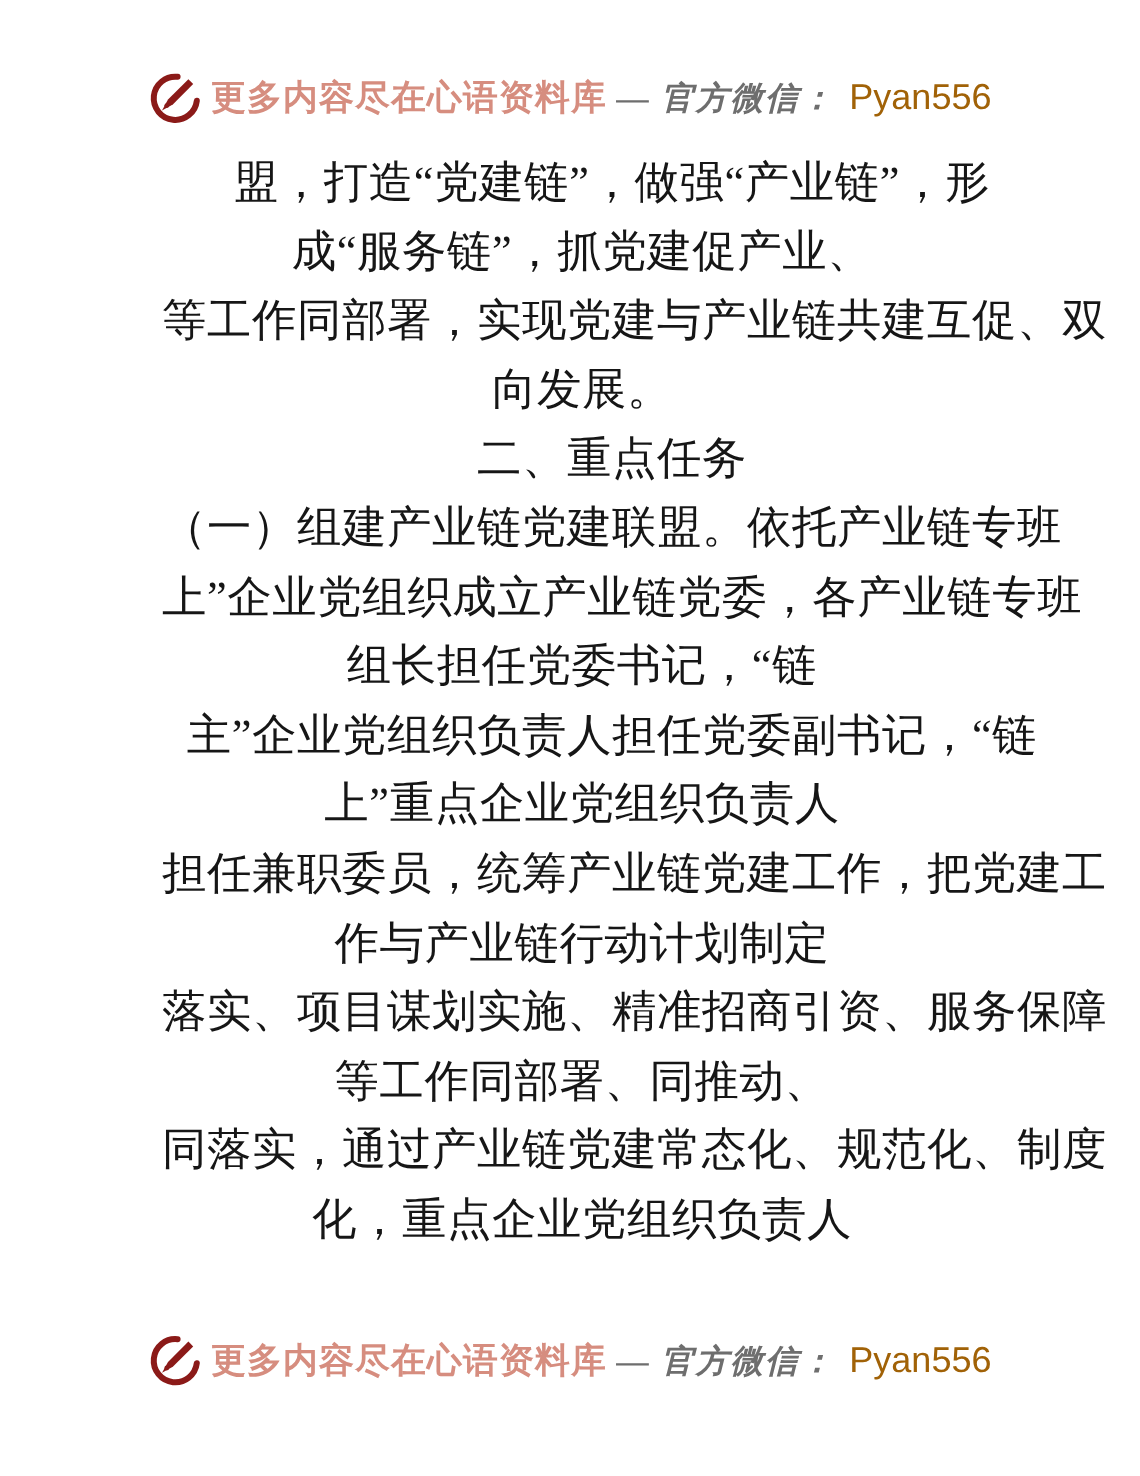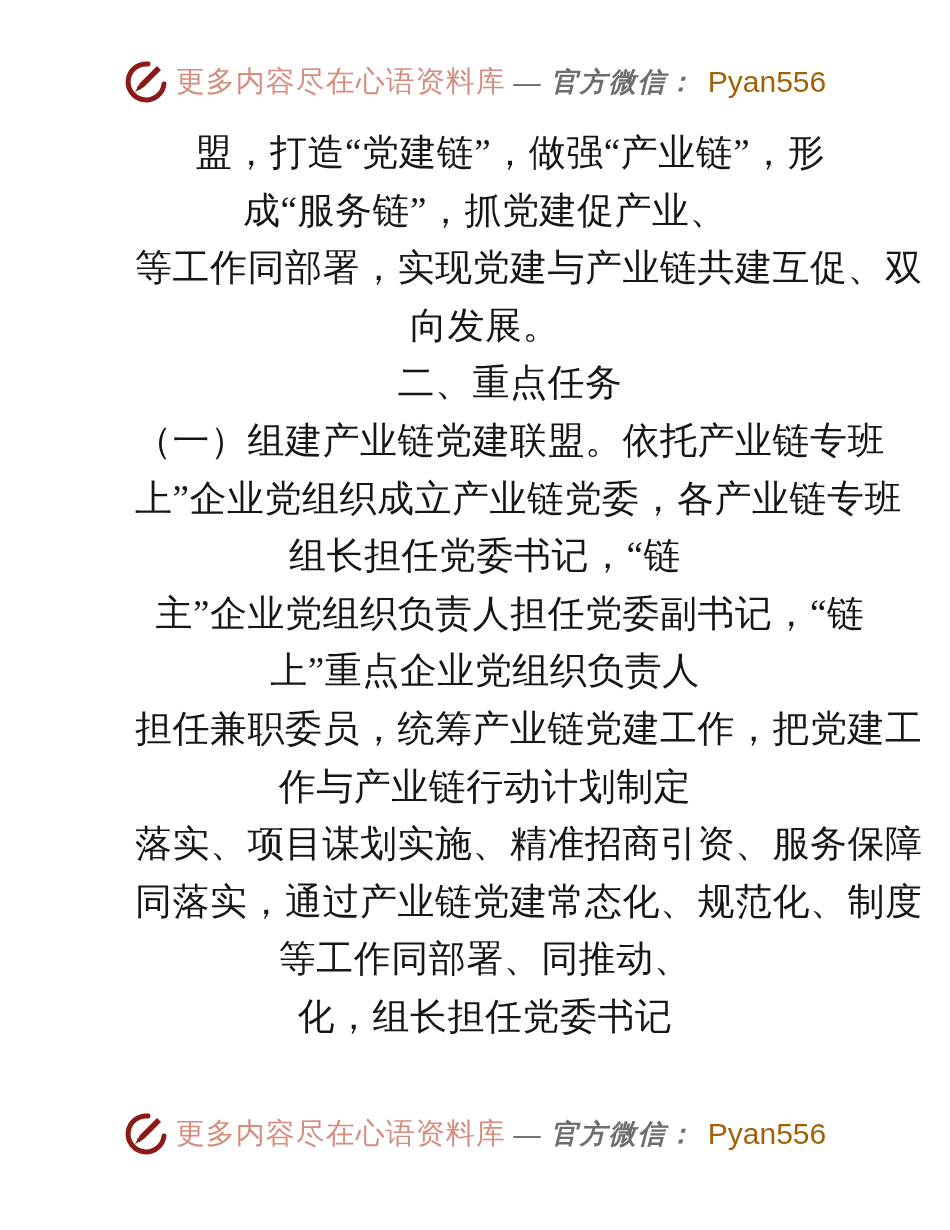--- a/index.html
+++ b/index.html
@@ -27,21 +27,21 @@
   .wm-logo {
     width: 44px;
     height: 44px;
     flex: 0 0 auto;
     color: #8b1a18;
   }
   .wm-logo svg { width: 100%; height: 100%; display: block; }
   .wm-site {
     color: #d68d7f;
     font-size: 29px;
-    font-weight: normal;
+    font-weight: bold;
     letter-spacing: 1px;
   }
   .wm-channel {
     color: #6e6e6e;
     font-size: 27px;
     font-weight: bold;
     font-style: italic;
     letter-spacing: 2px;
   }
   .wm-id {
@@ -92,23 +92,23 @@
       <div class="doc-line">向发展。</div>
       <div class="doc-line indent">二、重点任务</div>
       <div class="doc-line indent">（一）组建产业链党建联盟。依托产业链专班</div>
       <div class="doc-line indent">上”企业党组织成立产业链党委，各产业链专班</div>
       <div class="doc-line">组长担任党委书记，“链</div>
       <div class="doc-line indent">主”企业党组织负责人担任党委副书记，“链</div>
       <div class="doc-line">上”重点企业党组织负责人</div>
       <div class="doc-line indent">担任兼职委员，统筹产业链党建工作，把党建工</div>
       <div class="doc-line">作与产业链行动计划制定</div>
       <div class="doc-line indent">落实、项目谋划实施、精准招商引资、服务保障</div>
+      <div class="doc-line">等工作同部署、同推动、</div>
       <div class="doc-line indent">同落实，通过产业链党建常态化、规范化、制度</div>
-      <div class="doc-line">等工作同部署、同推动、</div>
-      <div class="doc-line">化，组长担任党委书记</div>
+      <div class="doc-line">化，重点企业党组织负责人</div>
     </div>
 
   <div class="watermark bottom">
     <span class="wm-logo">
       <svg viewBox="0 0 44 44" aria-hidden="true">
         <path d="M24 4 A18 18 0 1 0 40 24" fill="none" stroke="currentColor" stroke-width="5" stroke-linecap="round"></path>
         <path d="M33 6 L16 23 L11 32 L20 27 L37 10 Z" fill="currentColor"></path>
         <circle cx="15" cy="28" r="2" fill="currentColor"></circle>
       </svg>
     </span>

